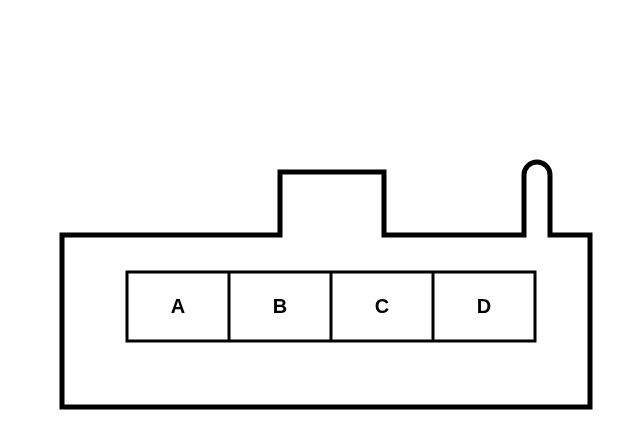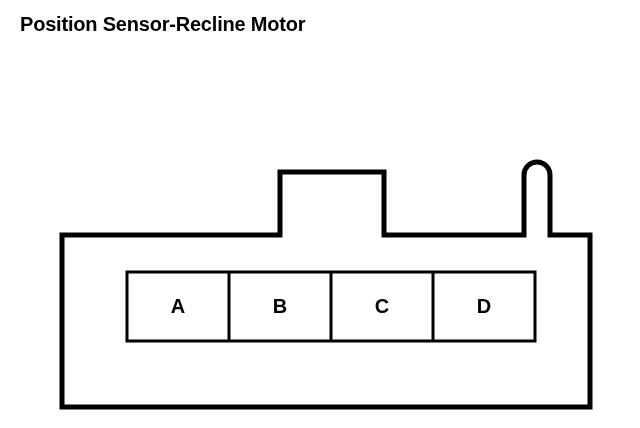--- a/index.html
+++ b/index.html
@@ -65,21 +65,20 @@
     fill: #000000;
     text-anchor: middle;
     dominant-baseline: middle;
   }
 </style>
 </head>
 <body>
 
 <div id="diagram-page">
 
-  <div id="page-title">Position Sensor-Recline Motor</div>
 
   <svg id="connector-figure" viewBox="0 0 640 428" width="640" height="428">
 
     <path id="connector-outline-path" class="connector-outline" d="M 62 235 L 280 235 L 280 172 L 384 172 L 384 235 L 524 235 L 524 175 A 13 13 0 0 1 550 175 L 550 235 L 590 235 L 590 407 L 62 407 Z"></path>
 
     <g id="pin-row-group">
         <rect x="127" y="272" width="408" height="69" class="pin-cell-rect"></rect>
         <text x="178" y="307.5" class="pin-label-text">A</text>
         <line x1="229" y1="272" x2="229" y2="341" class="pin-divider"></line>
         <text x="280" y="307.5" class="pin-label-text">B</text>

